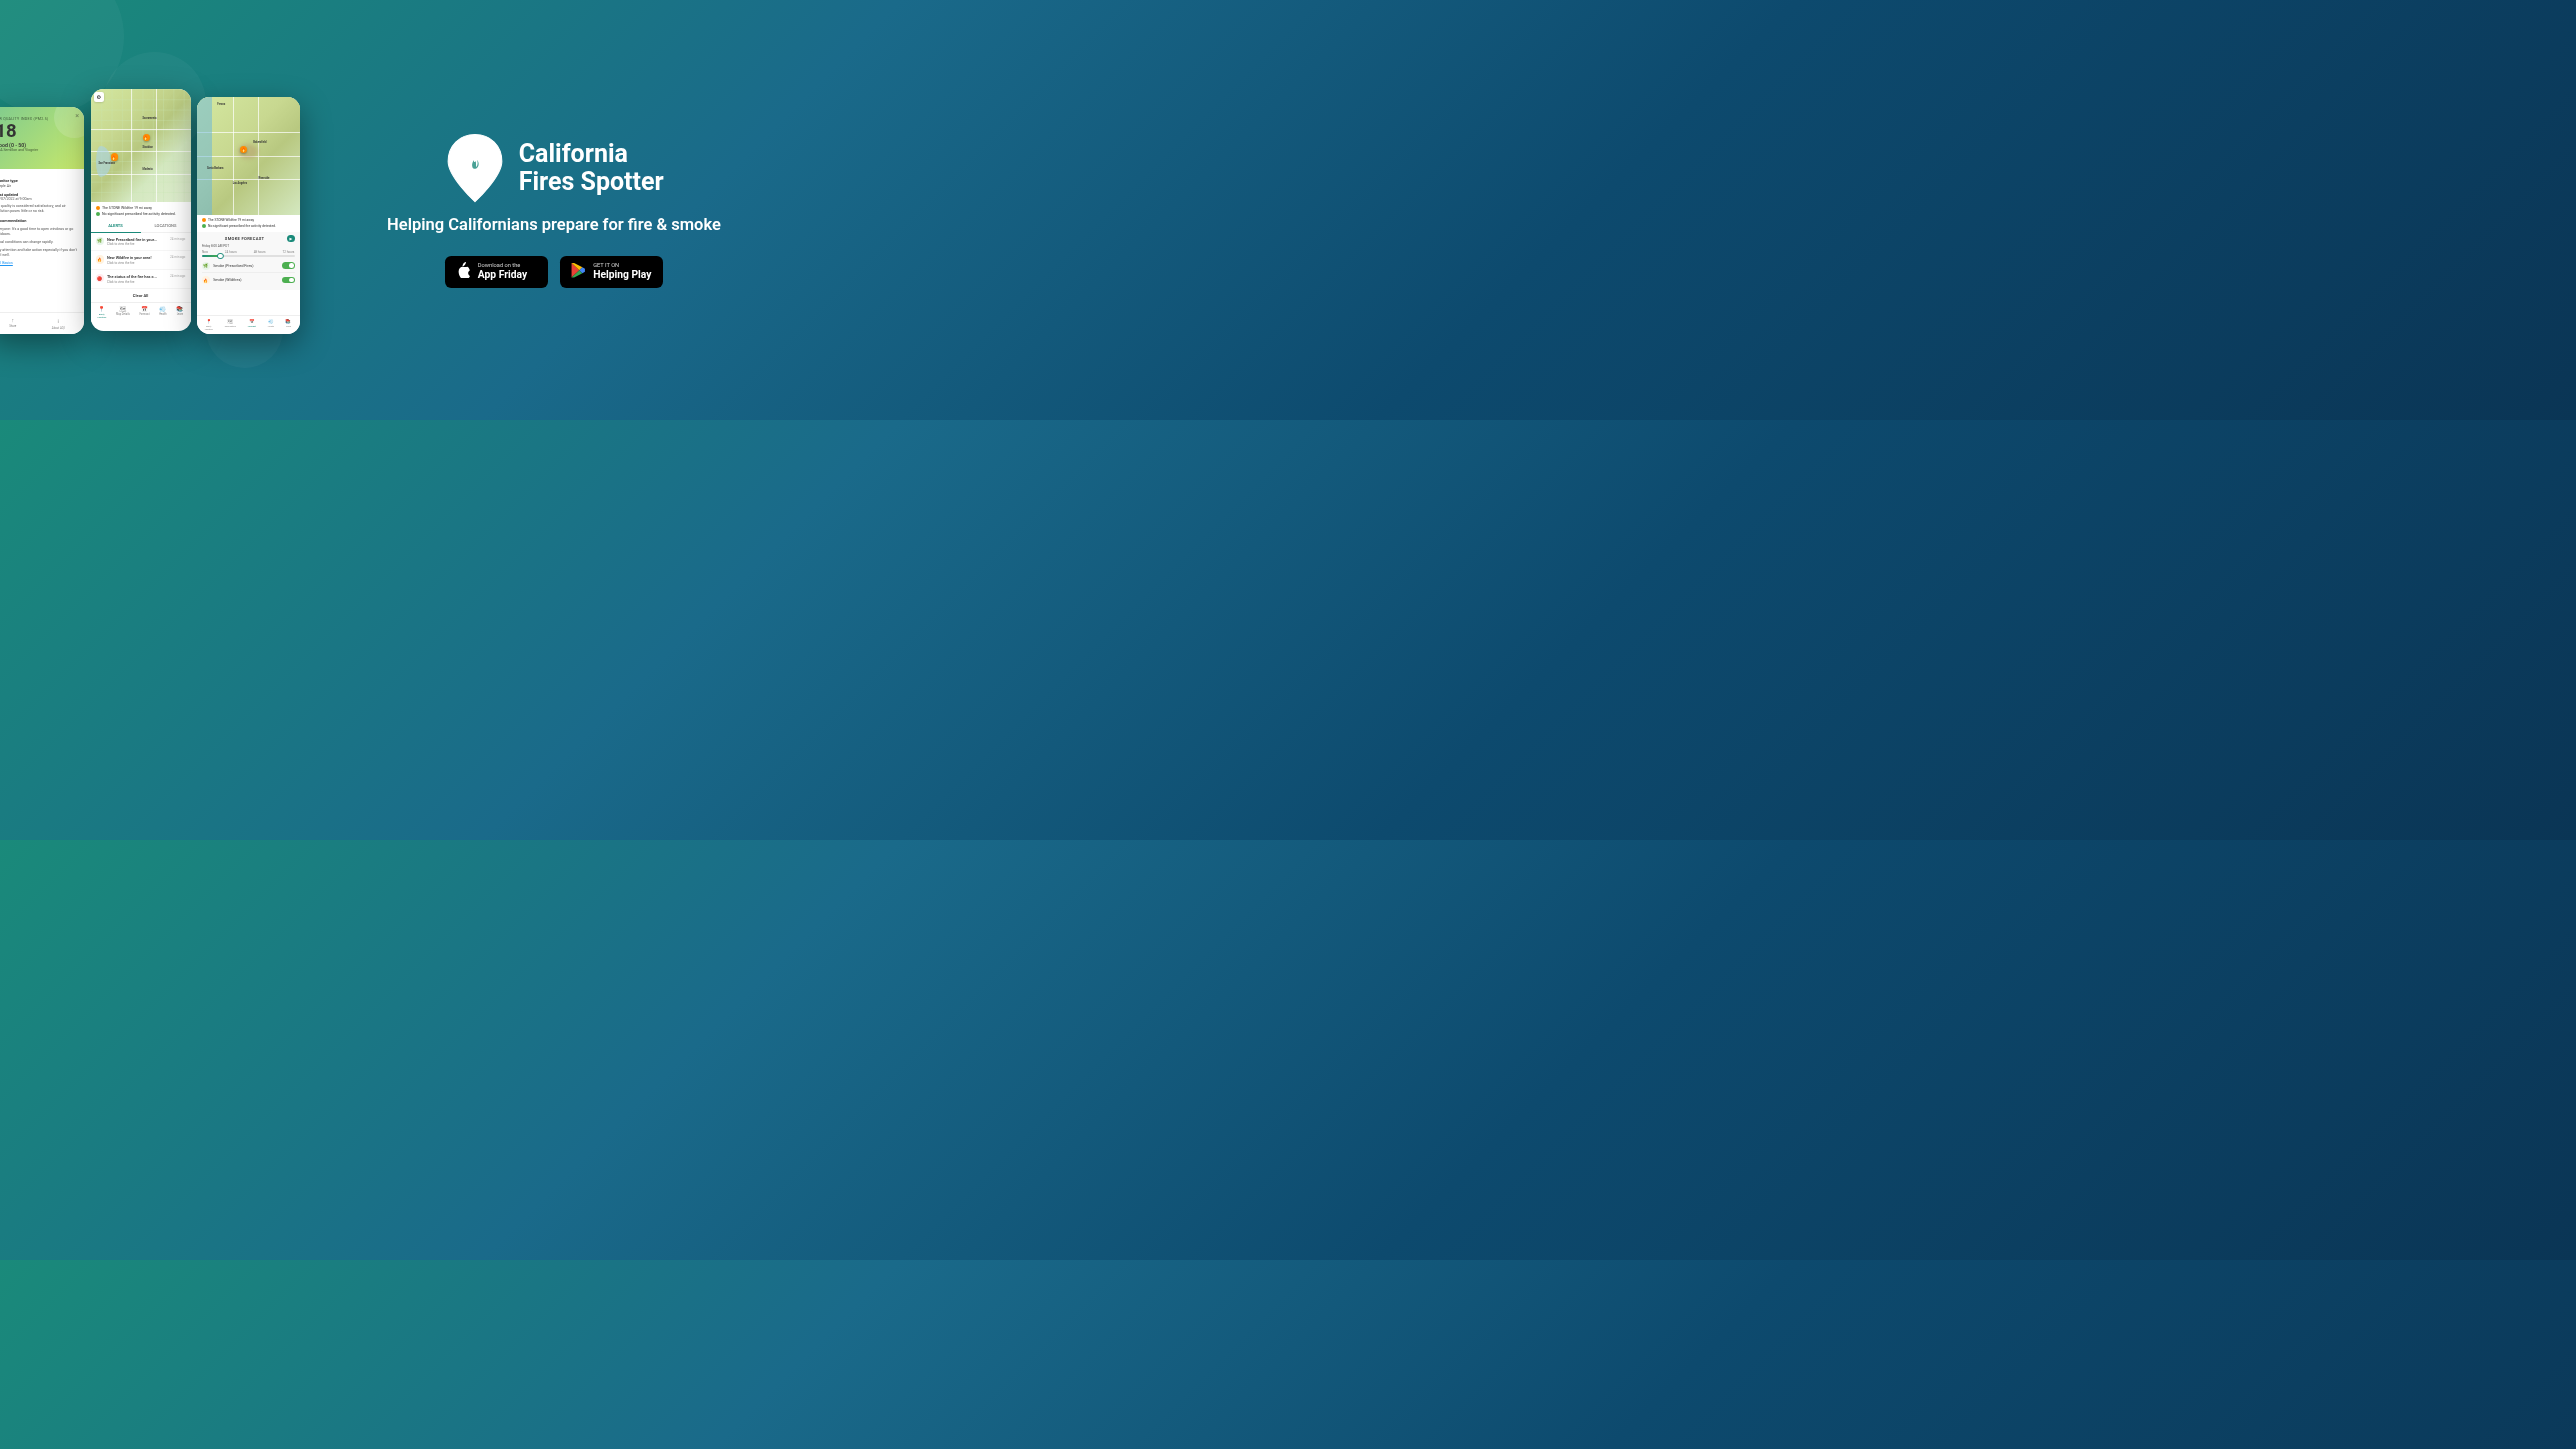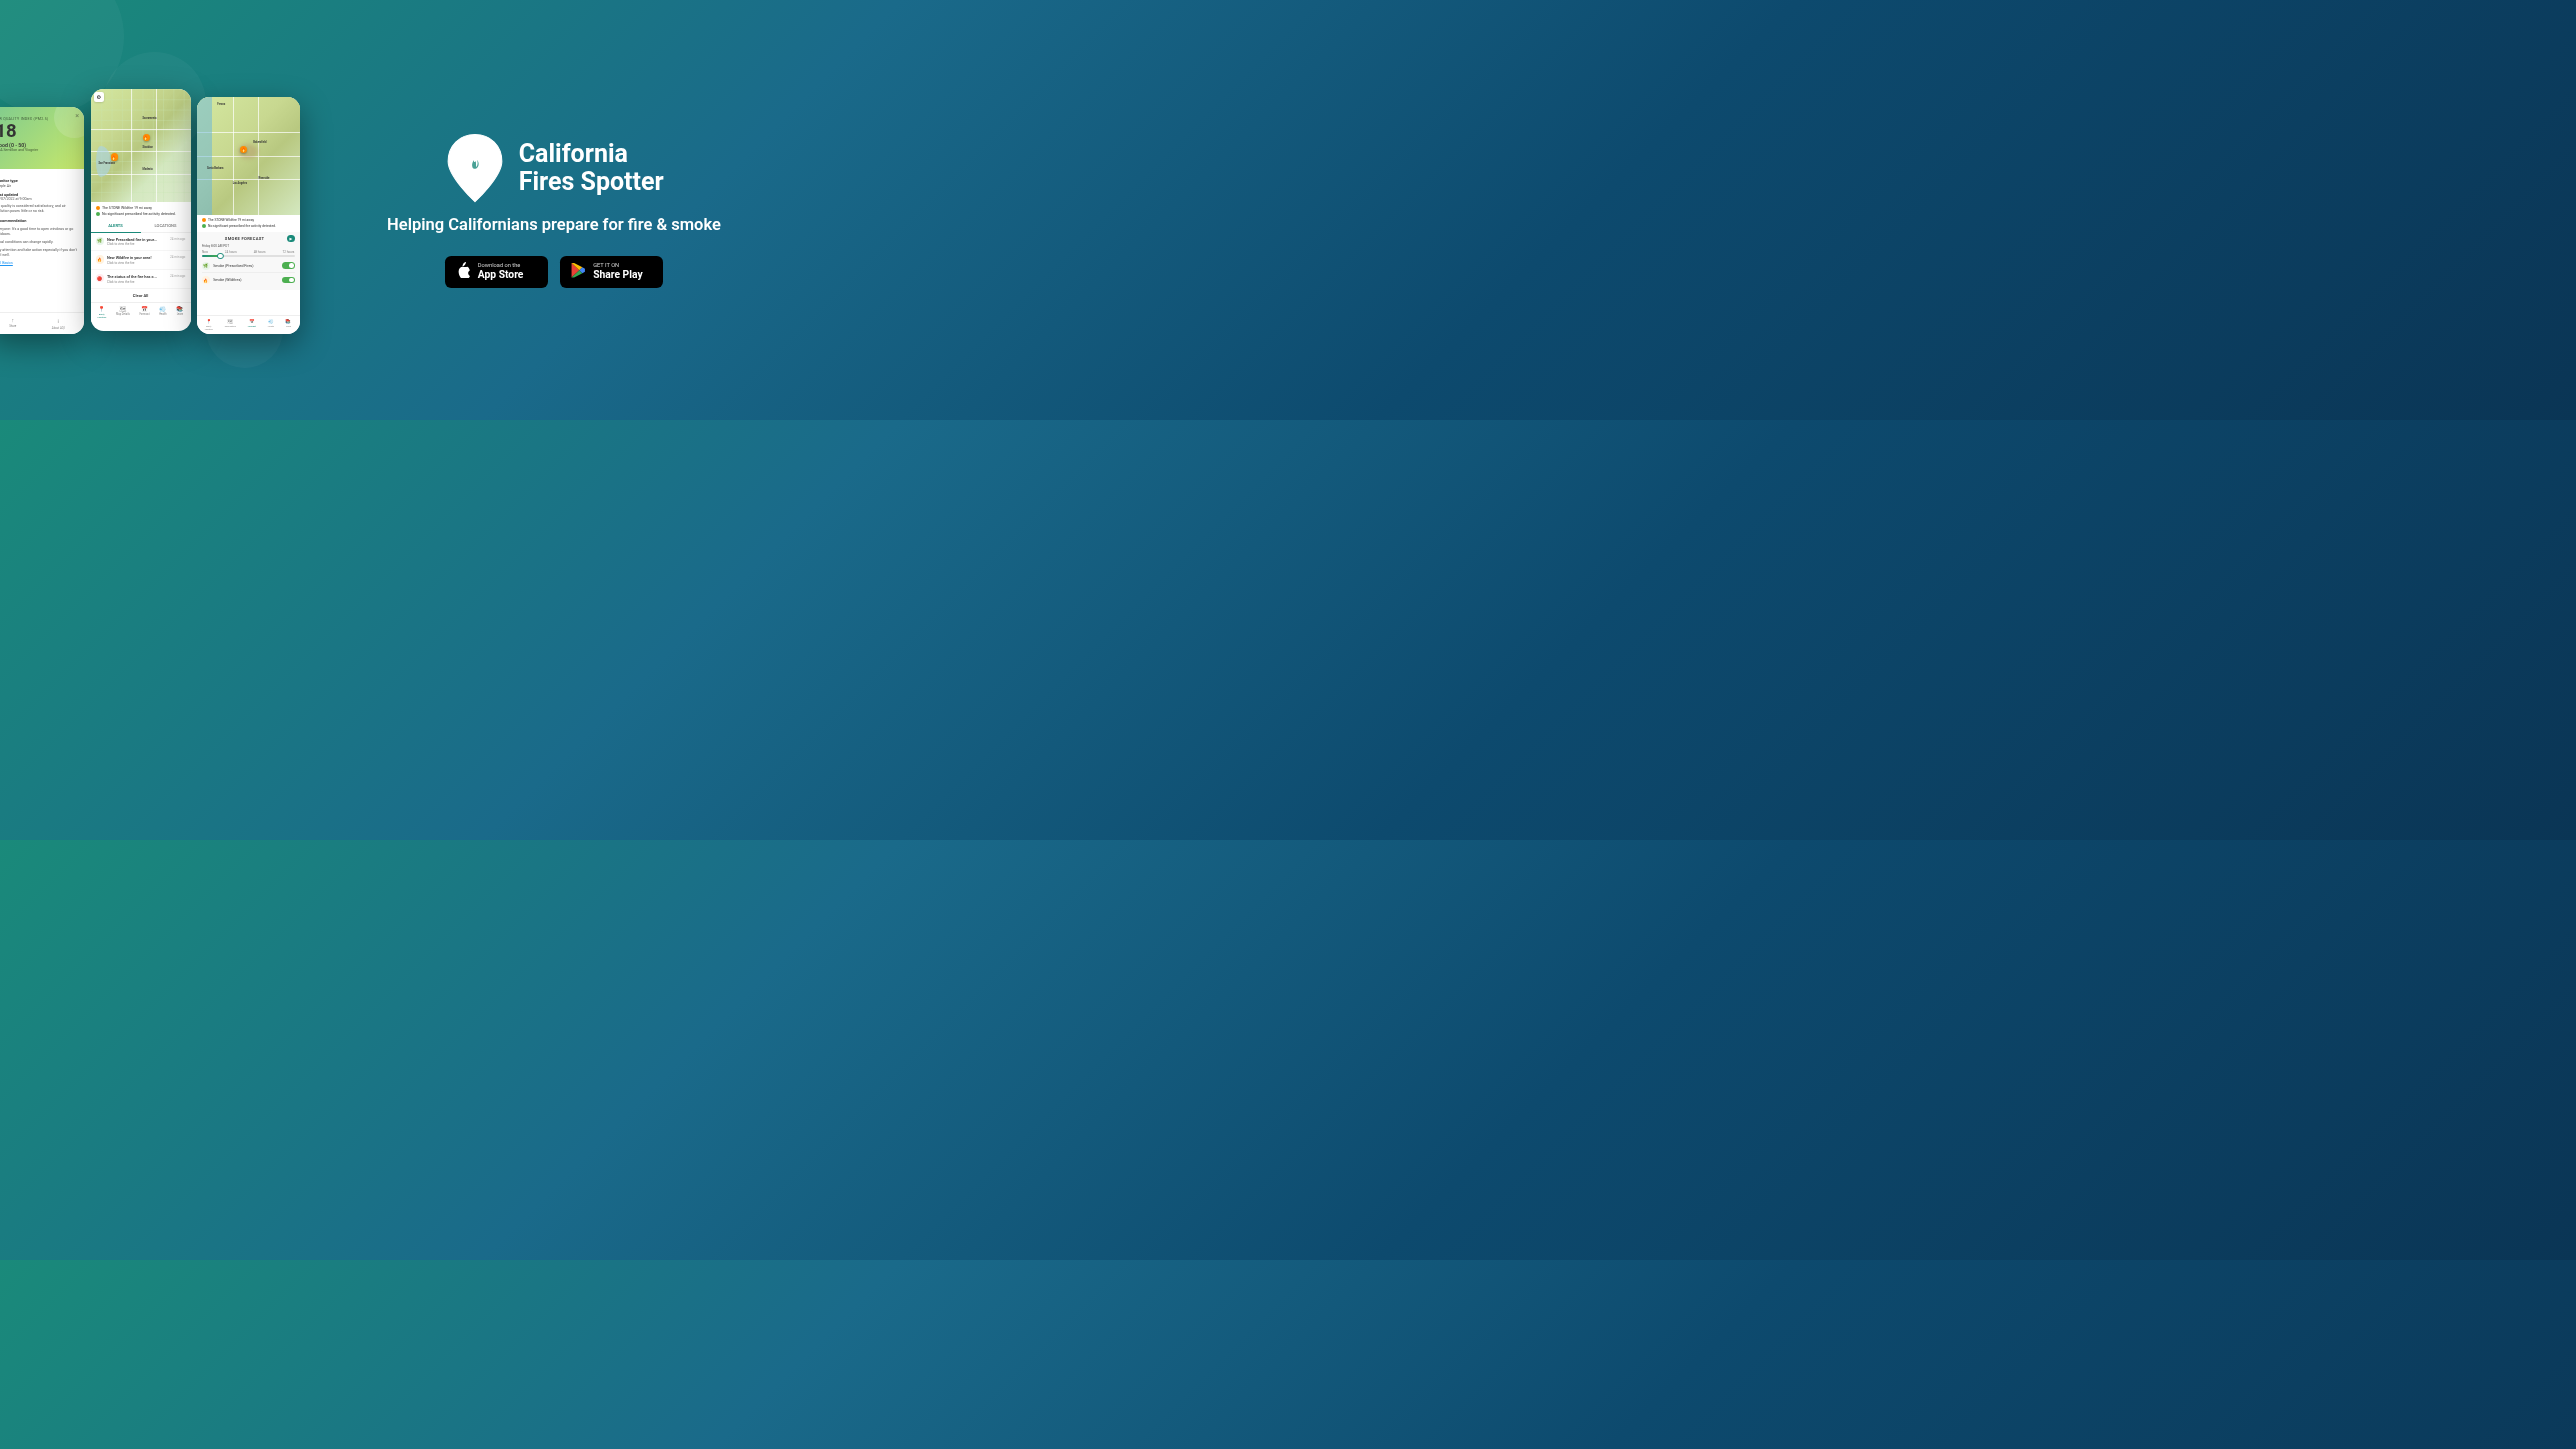--- a/index.html
+++ b/index.html
@@ -869,34 +869,34 @@
 
     <div class="store-btn">
       <span class="store-btn-icon">
         <svg width="16.5" height="16.5" viewBox="0 0 32 32">
           <path d="M21.5 0c0 0-3.5 0.5-5.5 3.5-1.5 2.5-1.5 5-1.5 5s2.5 0 4.5-2.5C21 3.5 21.5 0 21.5 0z" fill="white"></path>
           <path d="M24 9c-2 0-3.5 0.8-4.5 0.8C18.5 9.8 17 9 15 9c-4 0-8 3.5-8 9.5 0 4 1.5 8.5 3.5 11 1.5 2 2.5 3.5 4.5 3.5 1.5 0 2.5-1 4-1 1.5 0 2.5 1 4 1 2 0 3.5-1.5 4.5-3 1-1.5 1.5-3 1.5-3-2-0.8-3.5-2.8-3.5-5.5 0-2.5 1.5-4.5 3.5-5.5C28 15 26.5 9 24 9z" fill="white"></path>
         </svg>
       </span>
       <div class="store-btn-text">
         <span class="store-btn-sub">Download on the</span>
-        <span class="store-btn-main">App Store</span>
+        <span class="store-btn-main">App Friday</span>
       </div>
     </div>
 
     <div class="store-btn google-btn">
       <span class="store-btn-icon">
         <svg width="16.5" height="16.5" viewBox="0 0 32 32">
           <path d="M3 2 L18 16 L3 30 L3 2Z" fill="#ea4335"></path>
           <path d="M3 2 L18 16 L24 10 L8 2Z" fill="#fbbc04"></path>
           <path d="M3 30 L18 16 L24 22 L8 30Z" fill="#34a853"></path>
           <path d="M24 10 L29 13 L29 19 L24 22 L18 16Z" fill="#4285f4"></path>
         </svg>
       </span>
       <div class="store-btn-text">
         <span class="store-btn-sub">GET IT ON</span>
-        <span class="store-btn-main">Share Play</span>
+        <span class="store-btn-main">Helping Play</span>
       </div>
     </div>
   </div>
 
 </div>
 
 
 </body></html>

